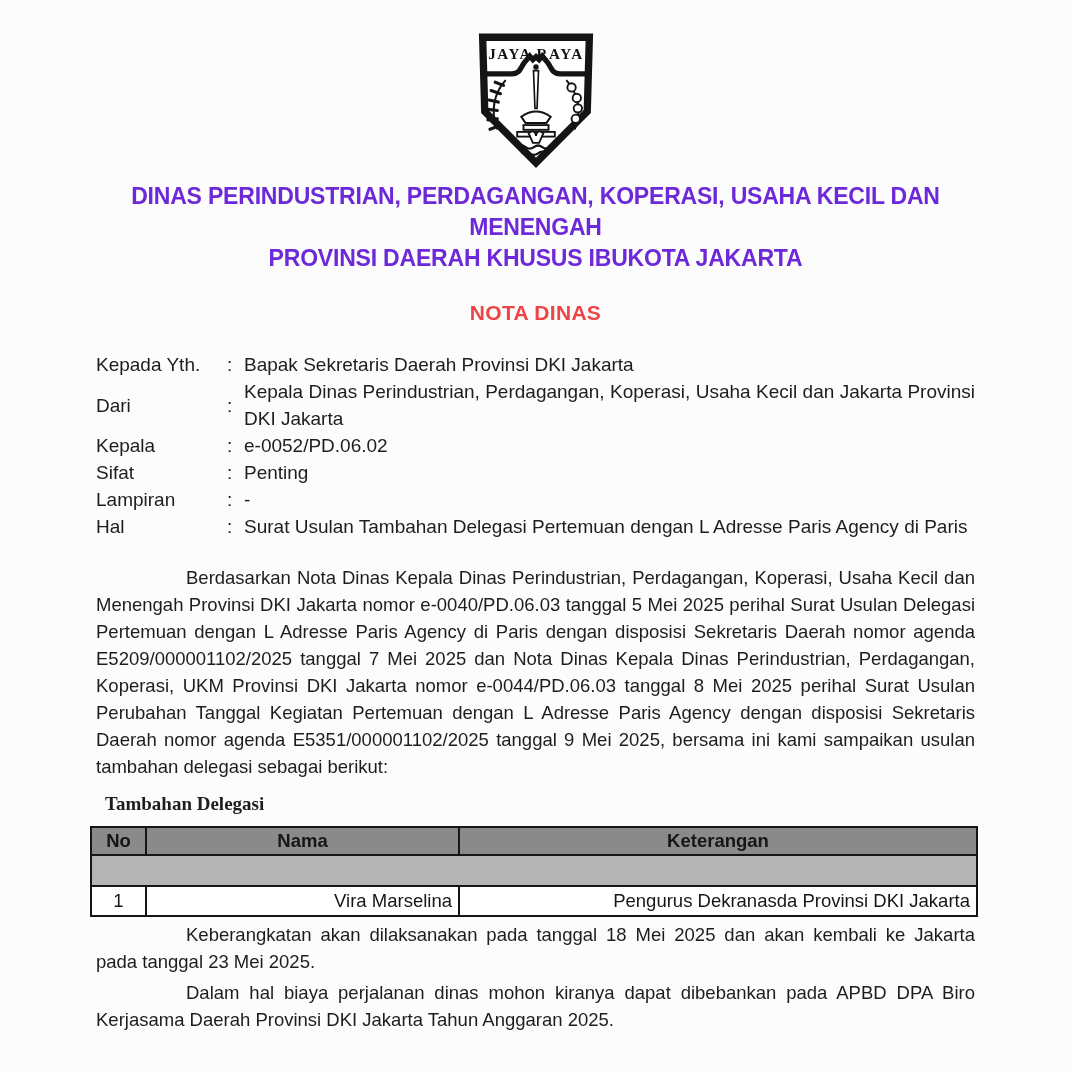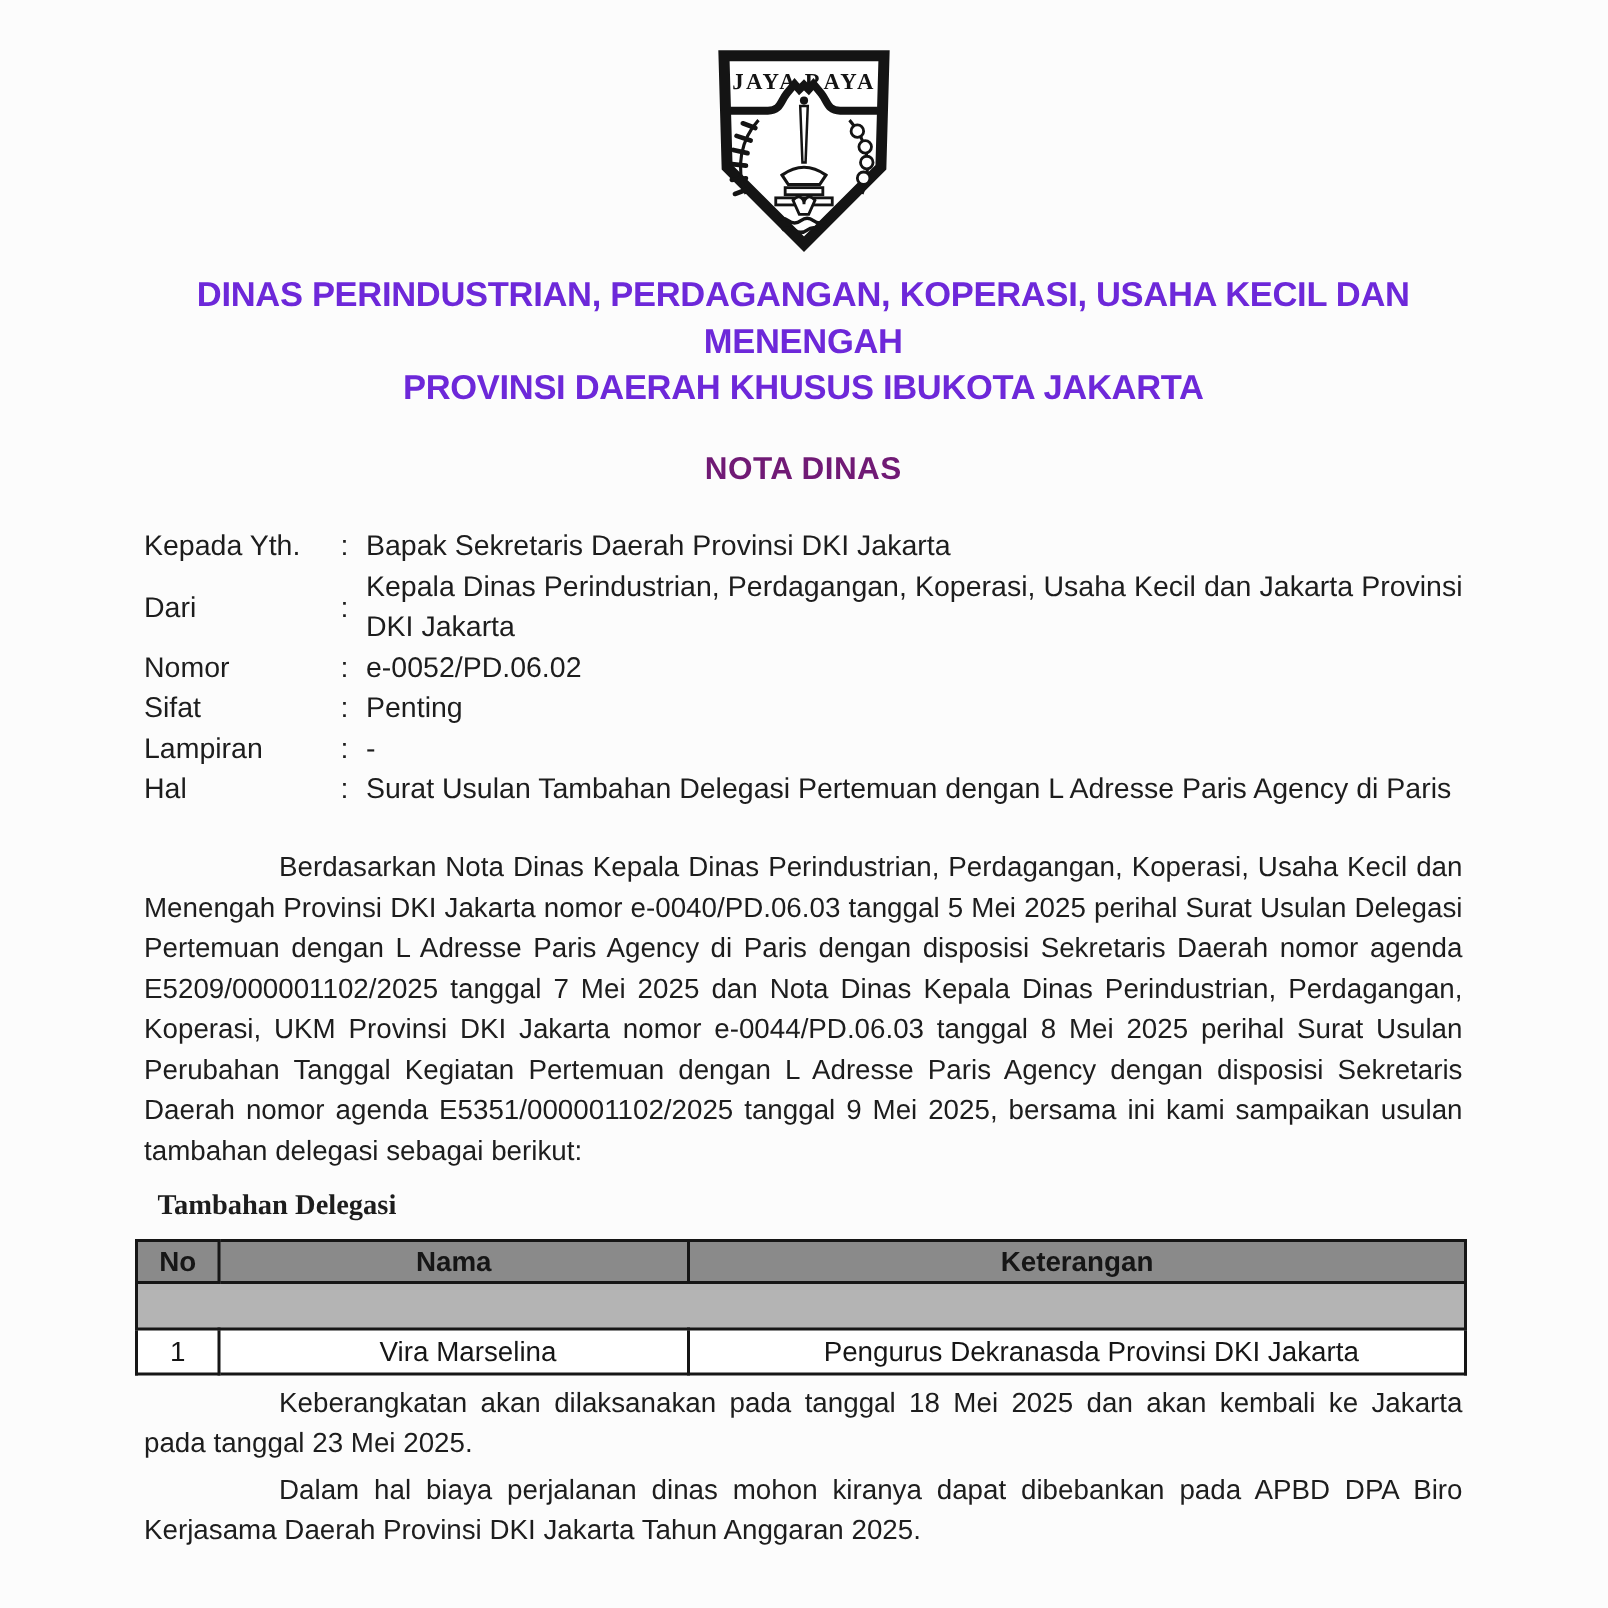--- a/index.html
+++ b/index.html
@@ -30,21 +30,21 @@
     letter-spacing: -0.2px;
     color: #6d28d9;
   }
   .doc-title {
     margin-top: 27px;
     text-align: center;
     font-weight: bold;
     font-size: 21px;
     line-height: 23px;
     letter-spacing: 0.3px;
-    color: #701a75;
+    color: #ef4444;
   }
 
   
   .meta { margin-top: 27px; font-size: 19px; line-height: 27px; }
   .meta-row { display: flex; align-items: center; }
   .meta-label { width: 131px; flex: 0 0 131px; }
   .meta-colon { width: 17px; flex: 0 0 17px; }
   .meta-value { flex: 1 1 auto; text-align: justify; }
 
   
@@ -84,21 +84,21 @@
   }
   table.delegasi td.spacer-cell {
     background: #b4b4b4;
     height: 31px;
     border-left: 2px solid #161616;
     border-right: 2px solid #161616;
   }
   table.delegasi td { height: 30px; padding: 2px 6px; background: #fff; }
   table.delegasi td.cell-no { text-align: center; width: 55px; }
   table.delegasi td.cell-nama, table.delegasi th.col-nama { width: 313px; }
-  table.delegasi td.cell-nama, table.delegasi td.cell-ket { padding-left: 25px; text-align: center; }
+  table.delegasi td.cell-nama, table.delegasi td.cell-ket { padding-left: 25px; text-align: right; }
 </style>
 </head>
 <body>
 
 <div class="page">
 
   <div class="emblem-wrap">
     <svg width="126" height="136" viewBox="0 0 120 130">
 
       <path d="M9 5 L111 5 L109 76 L60 125 L11 76 Z" fill="#ffffff" stroke="#141414" stroke-width="7" stroke-linejoin="miter"></path>
@@ -143,21 +143,21 @@
         <div class="meta-label">Kepada Yth.</div>
         <div class="meta-colon">:</div>
         <div class="meta-value">Bapak Sekretaris Daerah Provinsi DKI Jakarta</div>
       </div>
       <div class="meta-row">
         <div class="meta-label">Dari</div>
         <div class="meta-colon">:</div>
         <div class="meta-value">Kepala Dinas Perindustrian, Perdagangan, Koperasi, Usaha Kecil dan Jakarta Provinsi DKI Jakarta</div>
       </div>
       <div class="meta-row">
-        <div class="meta-label">Nomor</div>
+        <div class="meta-label">Kepala</div>
         <div class="meta-colon">:</div>
         <div class="meta-value">e-0052/PD.06.02</div>
       </div>
       <div class="meta-row">
         <div class="meta-label">Sifat</div>
         <div class="meta-colon">:</div>
         <div class="meta-value">Penting</div>
       </div>
       <div class="meta-row">
         <div class="meta-label">Lampiran</div>

